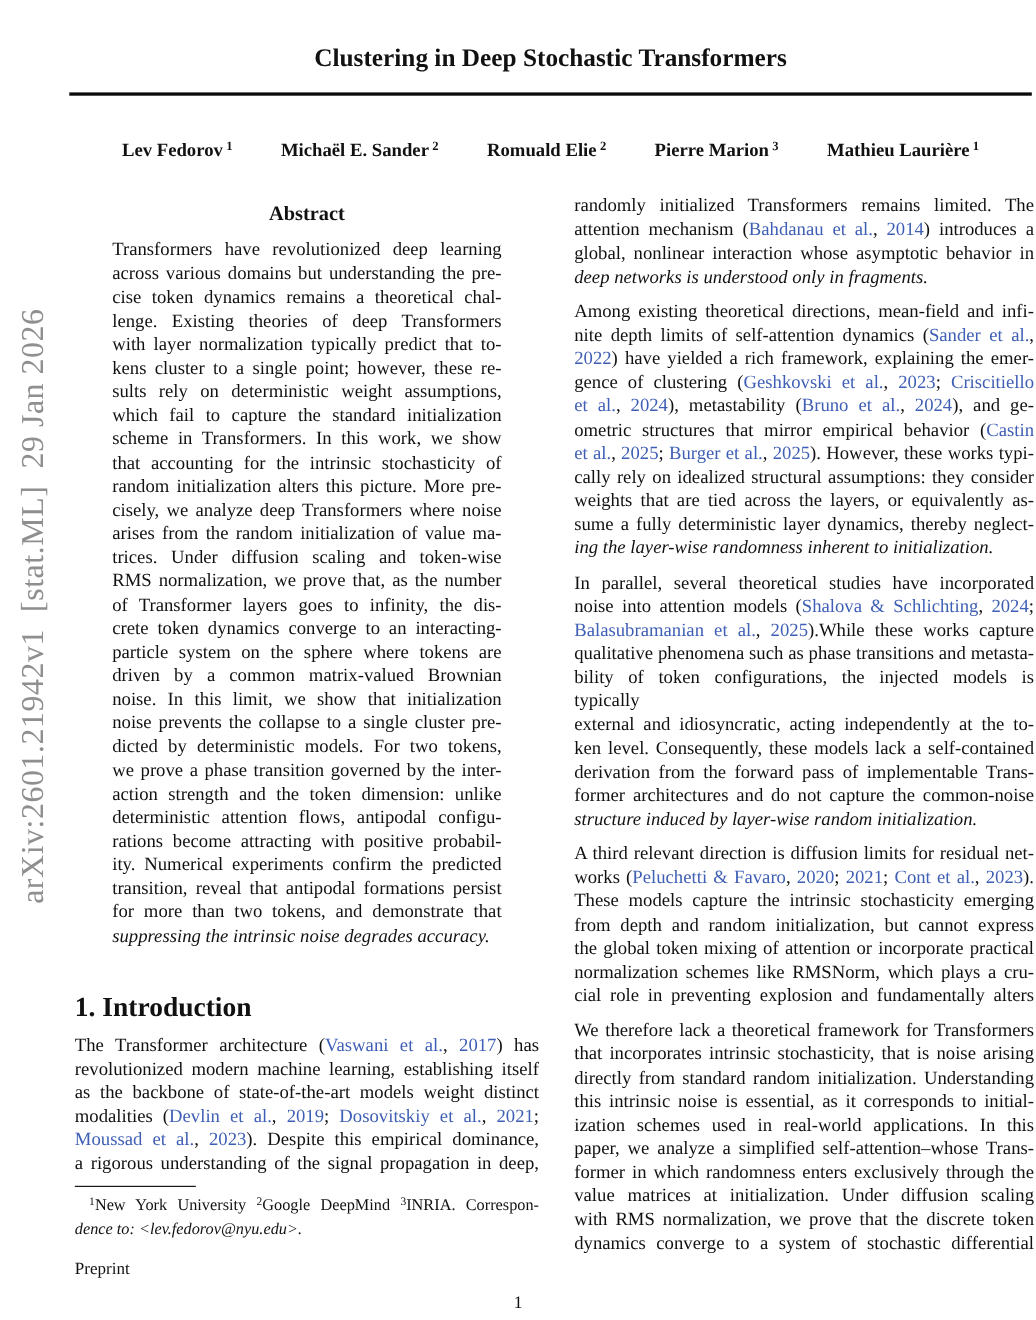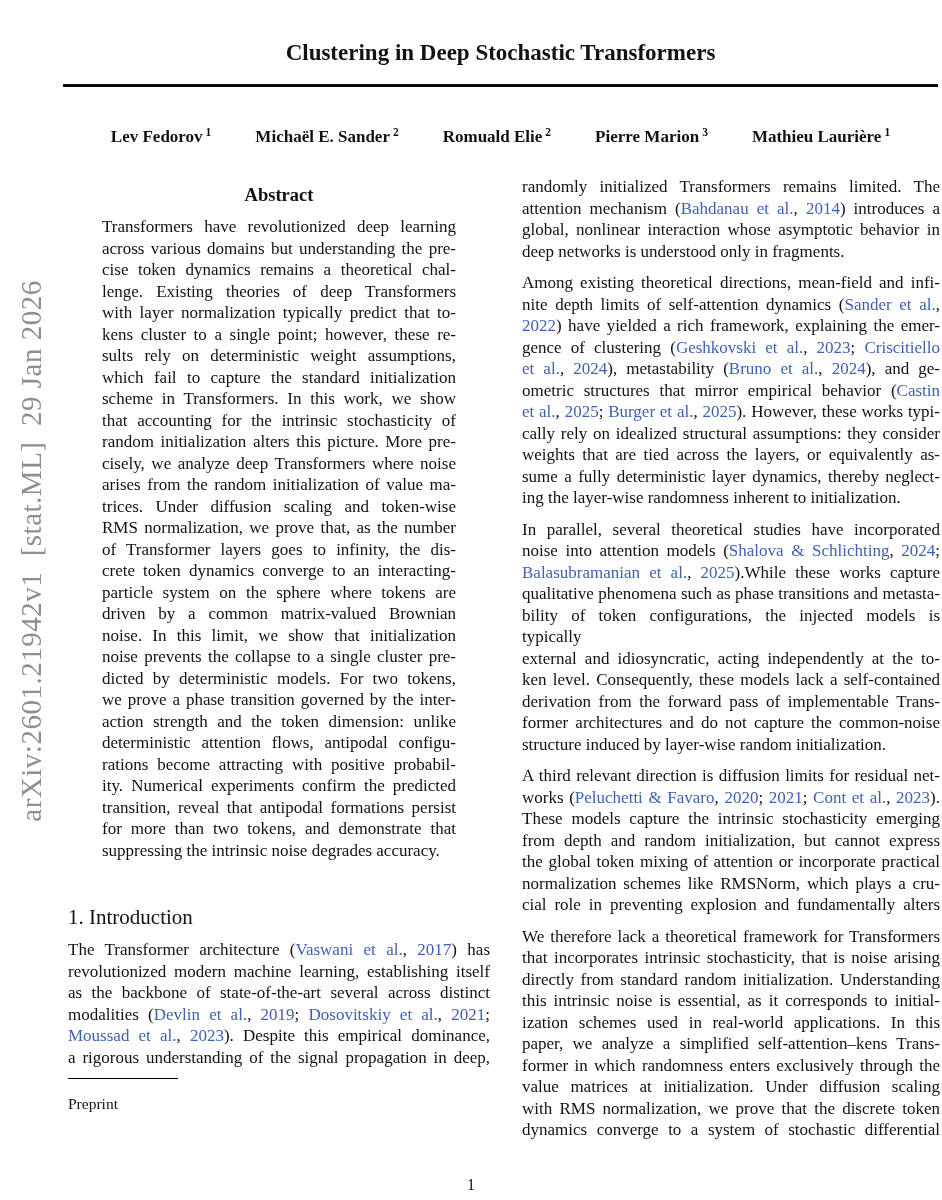--- a/index.html
+++ b/index.html
@@ -22,26 +22,26 @@
   .author{margin:0 22px;white-space:nowrap;}
   .author .sup{font-size:11.5px;font-weight:bold;position:relative;top:-6px;margin-left:3px;}
 
   
   .col-left{position:absolute;top:184px;left:68px;width:422px;}
   .col-right{position:absolute;top:176px;left:522px;width:418px;}
 
   .abs-head{font-size:18.5px;font-weight:bold;text-align:center;
             line-height:22px;margin:0 0 10px 0;}
   .abstract{width:354px;margin:2px auto;font-size:17px;line-height:21.5px;}
-  .sec-head{font-size:21px;font-weight:normal;line-height:24px;margin:44px 0 10px 0;}
+  .sec-head{font-size:25px;font-weight:bold;line-height:24px;margin:44px 0 10px 0;}
   .bodytext{font-size:17px;line-height:21.5px;}
   .para{margin:0 0 10px 0;}
 
   .line{text-align:justify;text-align-last:justify;white-space:normal;}
-  .line.pend{text-align-last:auto;}
+  .line.pend{text-align-last:auto;font-style:italic;}
 
   .seg-link{color:var(--link,#3f5fb5);}
   .seg-i{}
   .seg-sup{font-size:10.5px;position:relative;top:-5px;}
 
   
   .footnote{position:absolute;top:1078px;left:68px;width:422px;}
   .fn-rule{width:110px;border-top:1.5px solid #000;margin:0 0 7px 0;}
   .fn-text{font-size:14.8px;line-height:21px;}
   .fn-text .line:first-child{text-indent:13px;}
@@ -92,21 +92,21 @@
         <div class="line">rations become attracting with positive probabil-</div>
         <div class="line">ity. Numerical experiments confirm the predicted</div>
         <div class="line">transition, reveal that antipodal formations persist</div>
         <div class="line">for more than two tokens, and demonstrate that</div>
         <div class="line pend">suppressing the intrinsic noise degrades accuracy.</div>
       </div>
     <div class="sec-head">1. Introduction</div>
     <div class="bodytext">
         <div class="line">The Transformer architecture (<span class="seg-link">Vaswani et al.</span>, <span class="seg-link">2017</span>) has</div>
         <div class="line">revolutionized modern machine learning, establishing itself</div>
-        <div class="line">as the backbone of state-of-the-art several across distinct</div>
+        <div class="line">as the backbone of state-of-the-art models weight distinct</div>
         <div class="line">modalities (<span class="seg-link">Devlin et al.</span>, <span class="seg-link">2019</span>; <span class="seg-link">Dosovitskiy et al.</span>, <span class="seg-link">2021</span>;</div>
         <div class="line"><span class="seg-link">Moussad et al.</span>, <span class="seg-link">2023</span>).  Despite this empirical dominance,</div>
         <div class="line">a rigorous understanding of the signal propagation in deep,</div>
       </div>
   </div>
 
   <div class="col-right bodytext">
     <div class="para">
         <div class="line">randomly initialized Transformers remains limited.  The</div>
         <div class="line">attention mechanism (<span class="seg-link">Bahdanau et al.</span>, <span class="seg-link">2014</span>) introduces a</div>
@@ -146,28 +146,32 @@
         <div class="line">the global token mixing of attention or incorporate practical</div>
         <div class="line">normalization schemes like RMSNorm, which plays a cru-</div>
         <div class="line">cial role in preventing explosion and fundamentally alters</div>
       </div>
     <div class="para">
         <div class="line">We therefore lack a theoretical framework for Transformers</div>
         <div class="line">that incorporates <span class="seg-i">intrinsic</span> stochasticity, that is noise arising</div>
         <div class="line">directly from standard random initialization. Understanding</div>
         <div class="line">this intrinsic noise is essential, as it corresponds to initial-</div>
         <div class="line">ization schemes used in real-world applications.  In this</div>
-        <div class="line">paper, we analyze a simplified self-attention–kens Trans-</div>
+        <div class="line">paper, we analyze a simplified self-attention–whose Trans-</div>
         <div class="line">former in which randomness enters exclusively through the</div>
         <div class="line">value matrices at initialization.  Under diffusion scaling</div>
         <div class="line">with RMS normalization, we prove that the discrete token</div>
         <div class="line">dynamics converge to a system of stochastic differential</div>
       </div>
   </div>
 
   <div class="footnote">
     <div class="fn-rule"></div>
+    <div class="fn-text">
+        <div class="line"><span class="seg-sup">1</span>New York University <span class="seg-sup">2</span>Google DeepMind <span class="seg-sup">3</span>INRIA. Correspon-</div>
+        <div class="line pend">dence to:  &lt;lev.fedorov@nyu.edu&gt;.</div>
+      </div>
     <div class="preprint">Preprint</div>
   </div>
 
   <div class="page-num">1</div>
 
 </div>
 
 </body></html>

